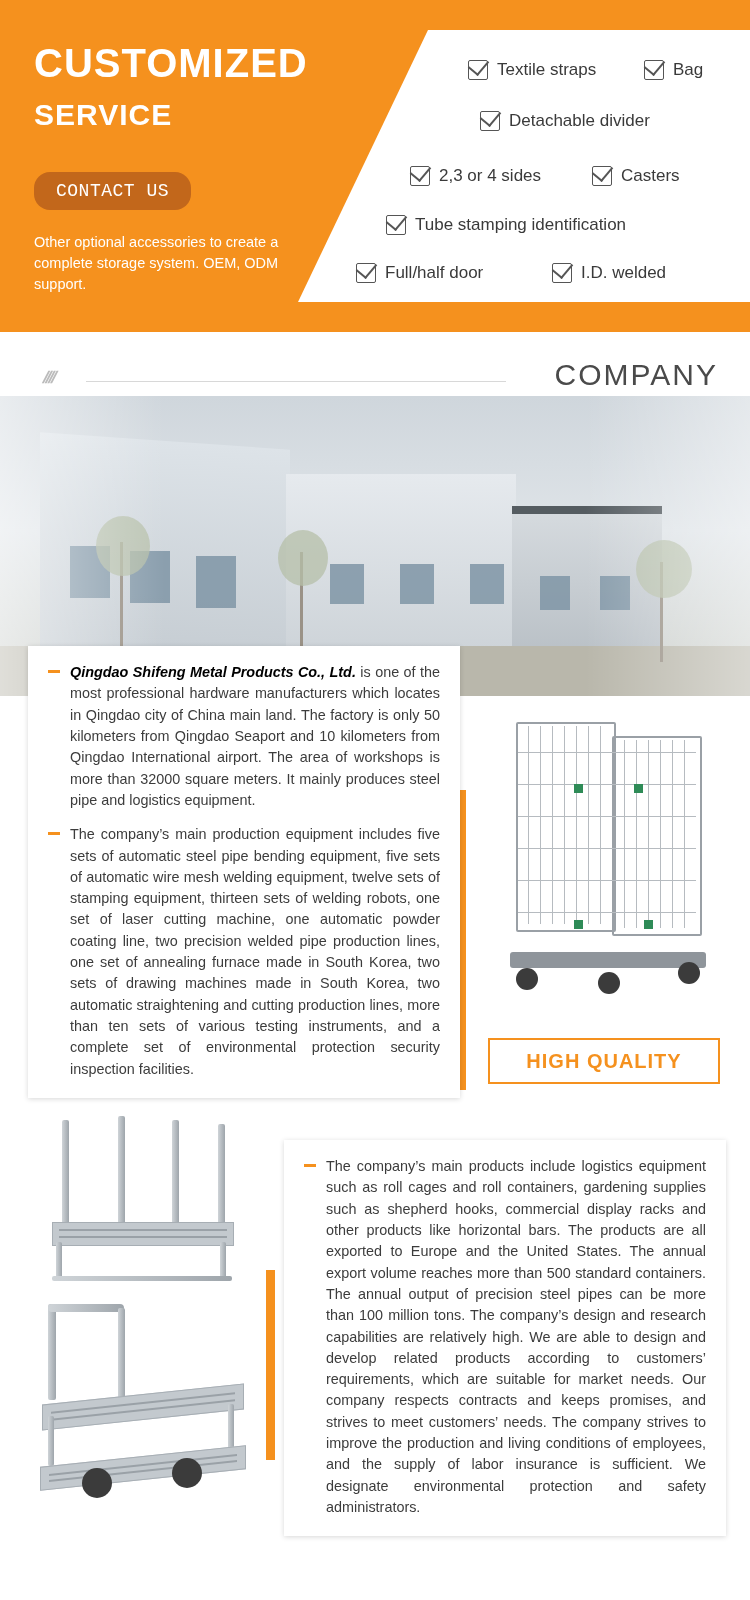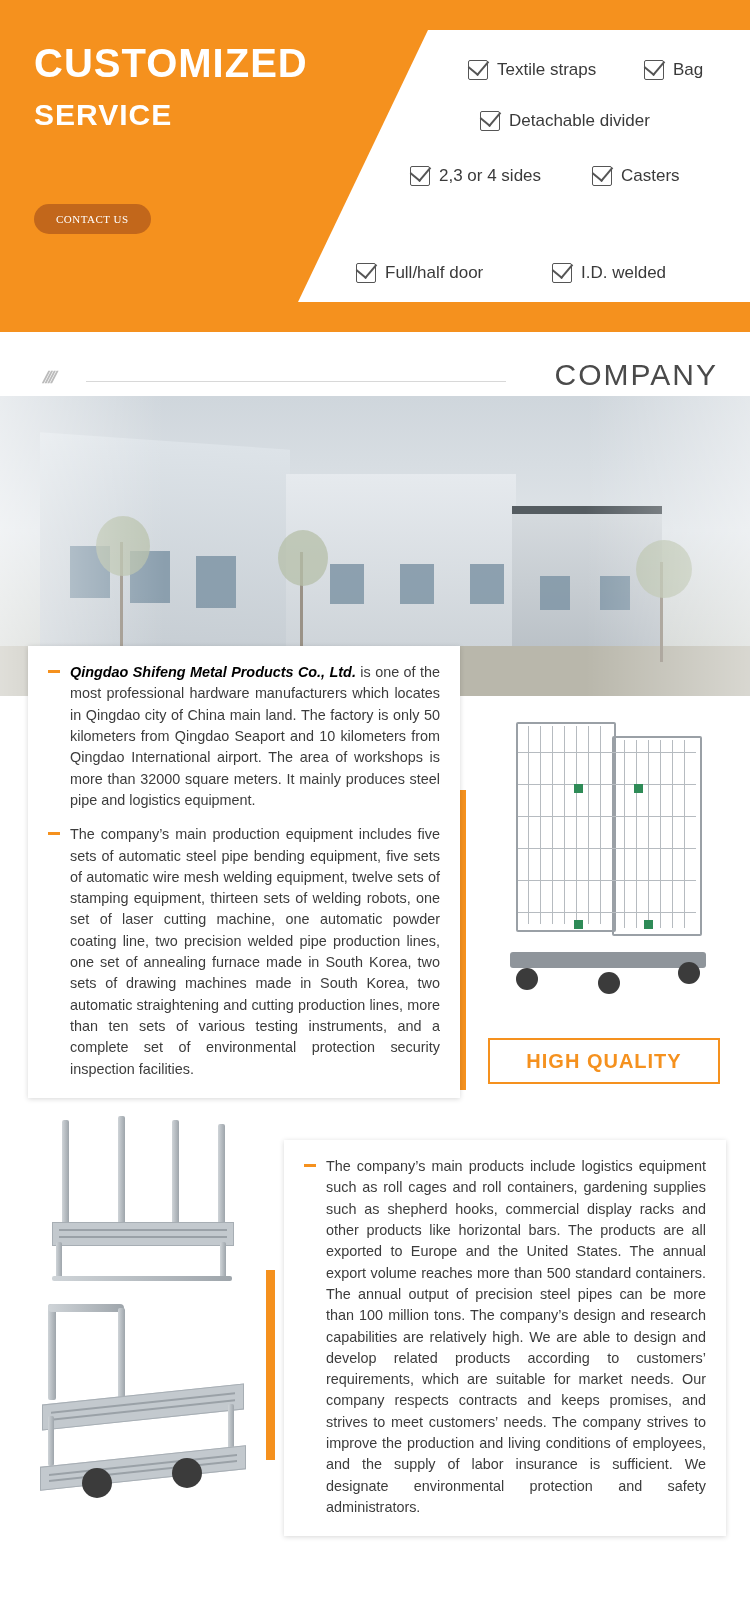--- a/index.html
+++ b/index.html
@@ -28,24 +28,23 @@
   }
   .banner-sub{
     position:absolute;left:34px;top:98px;
     font-size:30px;font-weight:bold;color:#ffffff;letter-spacing:1px;
   }
   .contact-btn{
     position:absolute;left:34px;top:172px;
     background:#C2671B;color:#ffffff;border:none;
     border-radius:16px;
     padding:9px 22px;
-    font-size:11px;font-family:Liberation Serif, serif;
+    font-size:18px;font-family:Liberation Mono, monospace;
     letter-spacing:.5px;
     cursor:pointer;
-    margin-top:32px;
   }
   .banner-note{
     position:absolute;left:34px;top:232px;width:250px;
     font-size:14.5px;color:#ffffff;line-height:1.45;
   }
 
   
   .banner-panel{
     position:absolute;left:298px;top:30px;width:452px;height:272px;
     background:#ffffff;
@@ -155,20 +154,21 @@
 <body>
 
 <div class="page">
 
   <div class="banner">
 
     <div class="banner-left">
       <div class="banner-title">CUSTOMIZED</div>
       <div class="banner-sub">SERVICE</div>
       <button class="contact-btn">CONTACT US</button>
+      <div class="banner-note">Other optional accessories to create a complete storage system. OEM, ODM support.</div>
     </div>
 
     <div class="banner-panel">
       
     </div>
 
     <div class="feat" style="left:468px;top:60px;">
       <span class="chk"></span>
       <span>Textile straps</span>
     </div>
@@ -180,20 +180,24 @@
       <span class="chk"></span>
       <span>Detachable divider</span>
     </div>
     <div class="feat" style="left:410px;top:166px;">
       <span class="chk"></span>
       <span>2,3 or 4 sides</span>
     </div>
     <div class="feat" style="left:592px;top:166px;">
       <span class="chk"></span>
       <span>Casters</span>
+    </div>
+    <div class="feat" style="left:386px;top:215px;">
+      <span class="chk"></span>
+      <span>Tube stamping identification</span>
     </div>
     <div class="feat" style="left:356px;top:263px;">
       <span class="chk"></span>
       <span>Full/half door</span>
     </div>
     <div class="feat" style="left:552px;top:263px;">
       <span class="chk"></span>
       <span>I.D. welded</span>
     </div>
   </div>

